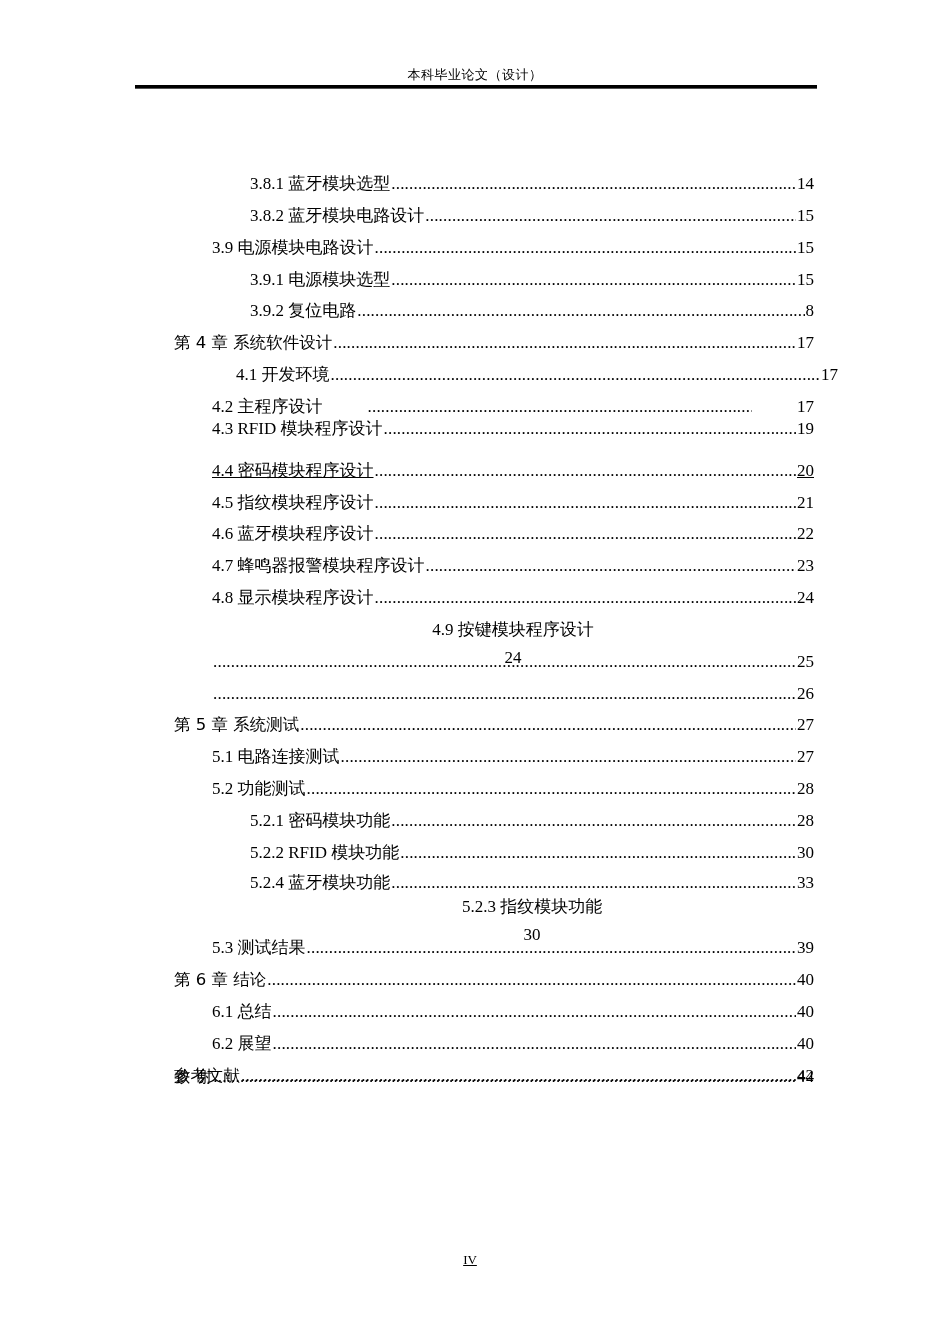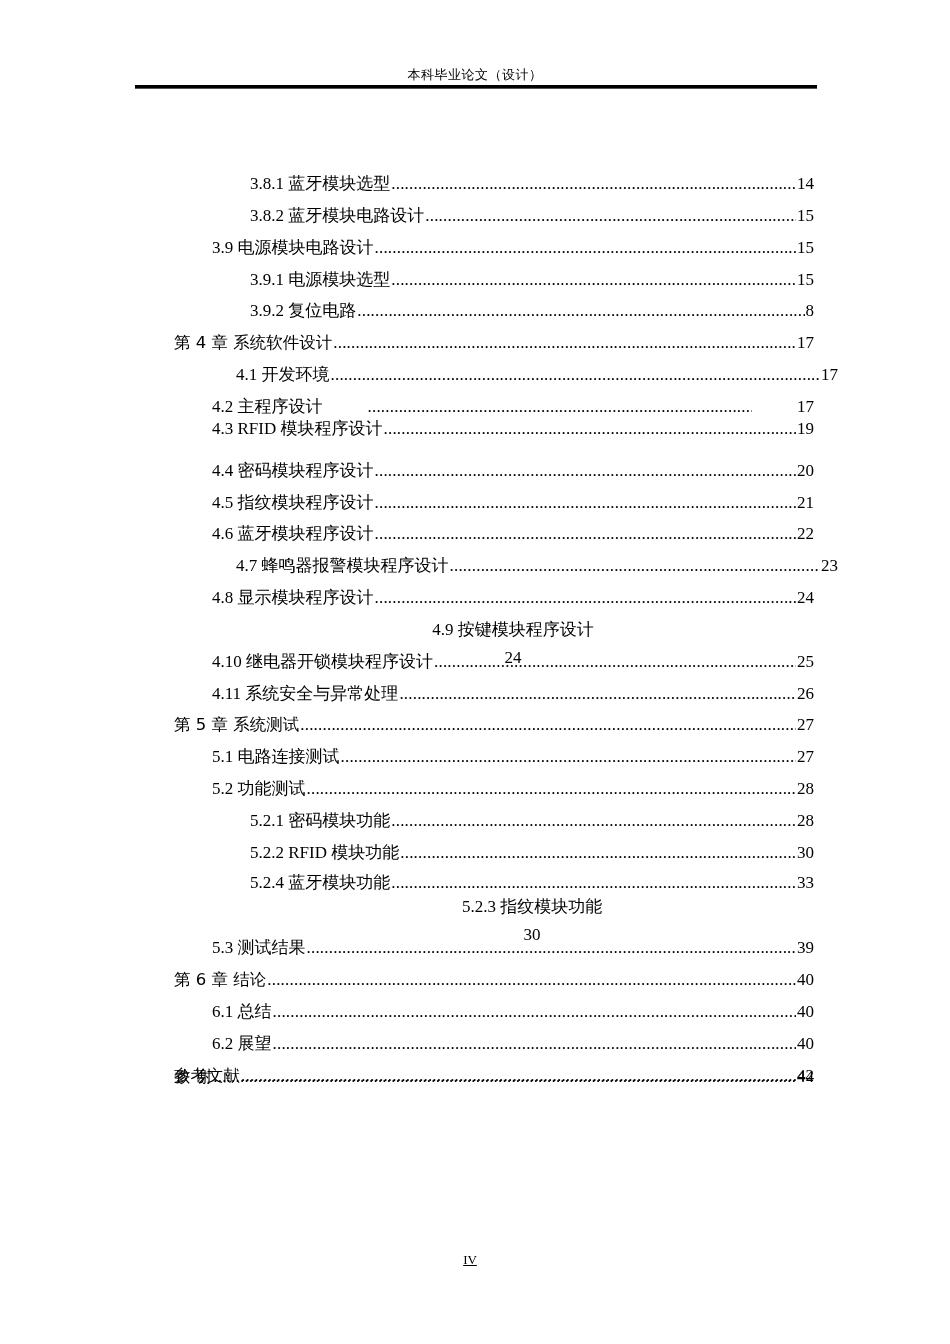--- a/index.html
+++ b/index.html
@@ -68,57 +68,55 @@
     <div class="toc-row lvl1" style="top: 222.95px; gap: 44px;">
       <span class="toc-label">4.2 主程序设计</span>
       <span class="toc-leader"></span>
       <span class="toc-page">17</span>
     </div>
     <div class="toc-row lvl1" style="top: 245px;">
       <span class="toc-label">4.3 RFID 模块程序设计</span>
       <span class="toc-leader"></span>
       <span class="toc-page">19</span>
     </div>
-    <div class="toc-row lvl1" style="top: 286.65px;">
+    <div class="toc-row lvl1" style="top: 286.65px; text-decoration: underline;">
       <span class="toc-label">4.4 密码模块程序设计</span>
       <span class="toc-leader"></span>
       <span class="toc-page">20</span>
     </div>
     <div class="toc-row lvl1" style="top: 318.5px;">
       <span class="toc-label">4.5 指纹模块程序设计</span>
       <span class="toc-leader"></span>
       <span class="toc-page">21</span>
     </div>
     <div class="toc-row lvl1" style="top: 350.35px;">
       <span class="toc-label">4.6 蓝牙模块程序设计</span>
       <span class="toc-leader"></span>
       <span class="toc-page">22</span>
     </div>
-    <div class="toc-row lvl1" style="top: 382.2px; margin-left: 24px;">
+    <div class="toc-row lvl1" style="top: 382.2px;">
       <span class="toc-label">4.7 蜂鸣器报警模块程序设计</span>
       <span class="toc-leader"></span>
       <span class="toc-page">23</span>
     </div>
     <div class="toc-row lvl1" style="top: 414.05px;">
       <span class="toc-label">4.8 显示模块程序设计</span>
       <span class="toc-leader"></span>
       <span class="toc-page">24</span>
     </div>
     <div class="toc-row lvl1" style="top: 445.9px; flex-direction: column;">
       <span class="toc-label">4.9 按键模块程序设计</span>
       <span class="toc-leader"></span>
       <span class="toc-page">24</span>
     </div>
     <div class="toc-row lvl1" style="top: 477.75px;">
-      <span class="toc-label">4.10 继电器开锁模块程序设计</span>
       <span class="toc-leader"></span>
       <span class="toc-page">25</span>
     </div>
     <div class="toc-row lvl1" style="top: 509.6px;">
-      <span class="toc-label">4.11 系统安全与异常处理</span>
       <span class="toc-leader"></span>
       <span class="toc-page">26</span>
     </div>
     <div class="toc-row lvl0" style="top: 541.45px;">
       <span class="toc-label">第 5 章  系统测试</span>
       <span class="toc-leader"></span>
       <span class="toc-page">27</span>
     </div>
     <div class="toc-row lvl1" style="top: 573.3px;">
       <span class="toc-label">5.1 电路连接测试</span>

